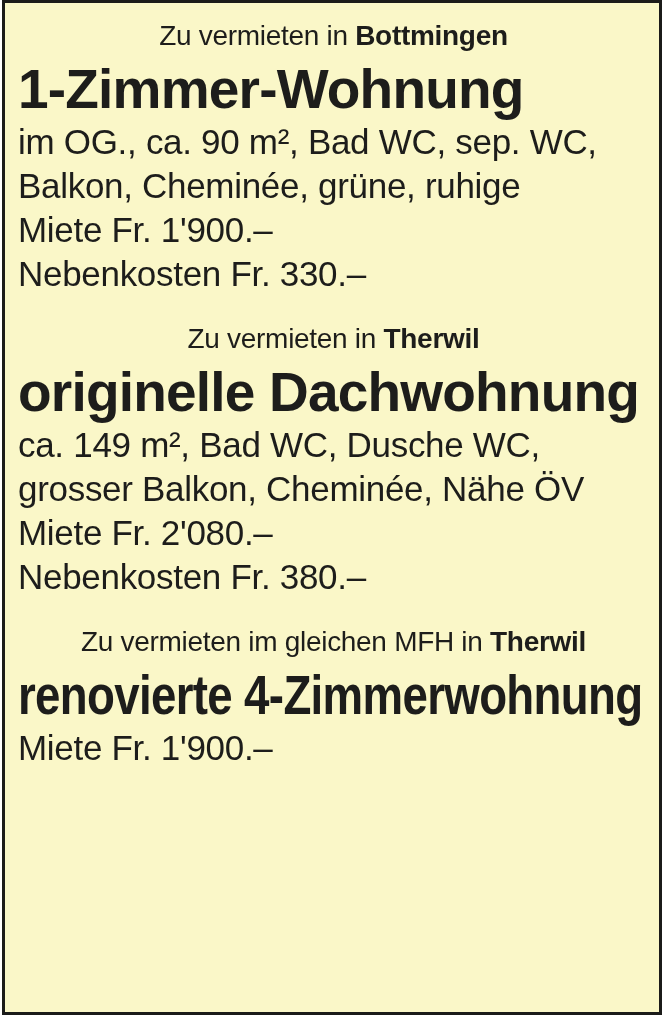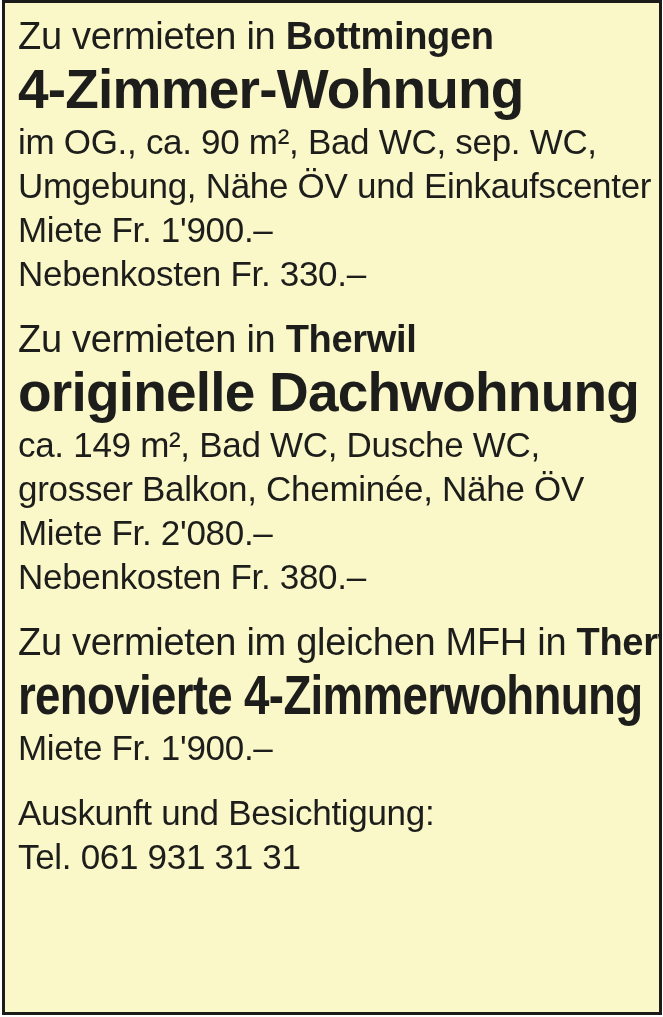--- a/index.html
+++ b/index.html
@@ -14,24 +14,25 @@
     left: 2px; top: 0;
     width: 660px; height: 1015px;
     background: #faf7c8;
     border: 3px solid #1b1b19;
     padding: 11px 10px 0 13px;
     overflow: hidden;
     color: #1d1d1b;
   }
   .sec { margin-bottom: 21px; }
   .intro {
-    font-size: 38px;
+    font-size: 28px;
     line-height: 44px;
     white-space: nowrap;
     letter-spacing: -0.3px;
+    text-align: center;
   }
   .intro .loc { font-weight: 700; }
   .title {
     font-size: 55px;
     line-height: 62px;
     font-weight: 700;
     white-space: nowrap;
     letter-spacing: -0.8px;
   }
   .title.condensed {
@@ -46,40 +47,36 @@
   }
   .contact { margin-bottom: 0; }
 </style>
 </head>
 <body>
 
 <div class="ad">
 
   <section class="sec">
     <p class="intro"><span>Zu vermieten in </span><span class="loc">Bottmingen</span></p>
-    <h1 class="title">4-Zimmer-Wohnung</h1>
+    <h1 class="title">1-Zimmer-Wohnung</h1>
     <p class="line">im OG., ca. 90 m², Bad WC, sep. WC,</p>
-    <p class="line">Umgebung, Nähe ÖV und Einkaufscenter</p>
+    <p class="line">Balkon, Cheminée, grüne, ruhige</p>
     <p class="line">Miete Fr. 1'900.–</p>
     <p class="line">Nebenkosten Fr. 330.–</p>
   </section>
 
   <section class="sec">
     <p class="intro"><span>Zu vermieten in </span><span class="loc">Therwil</span></p>
     <h1 class="title">originelle Dachwohnung</h1>
     <p class="line">ca. 149 m², Bad WC, Dusche WC,</p>
     <p class="line">grosser Balkon, Cheminée, Nähe ÖV</p>
     <p class="line">Miete Fr. 2'080.–</p>
     <p class="line">Nebenkosten Fr. 380.–</p>
   </section>
 
   <section class="sec">
     <p class="intro"><span>Zu vermieten im gleichen MFH in </span><span class="loc">Therwil</span></p>
     <h1 class="title condensed">renovierte 4-Zimmerwohnung</h1>
     <p class="line">Miete Fr. 1'900.–</p>
   </section>
 
-  <section class="sec contact">
-    <p class="line">Auskunft und Besichtigung:</p>
-    <p class="line">Tel. 061 931 31 31</p>
-  </section>
 
 </div>
 
 </body></html>

